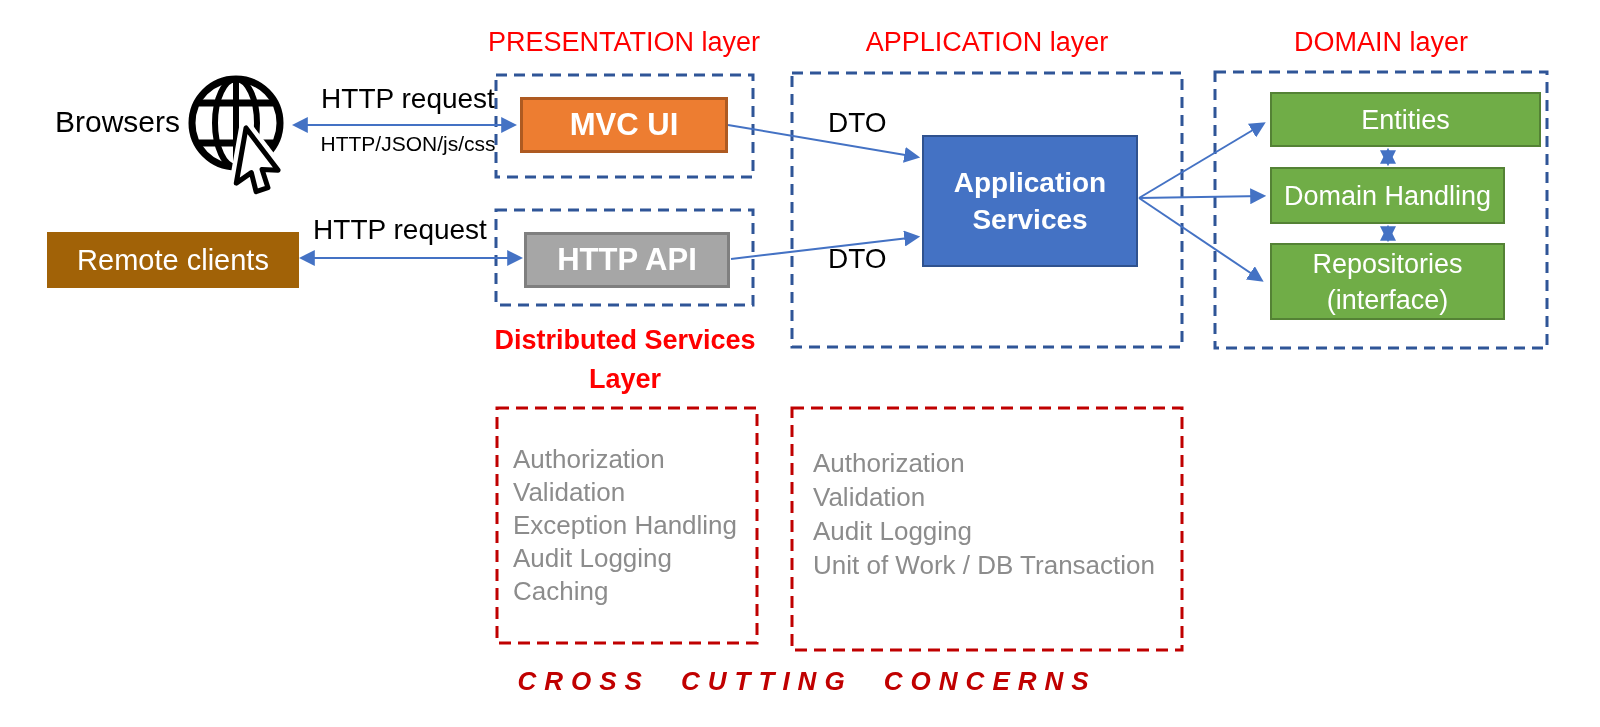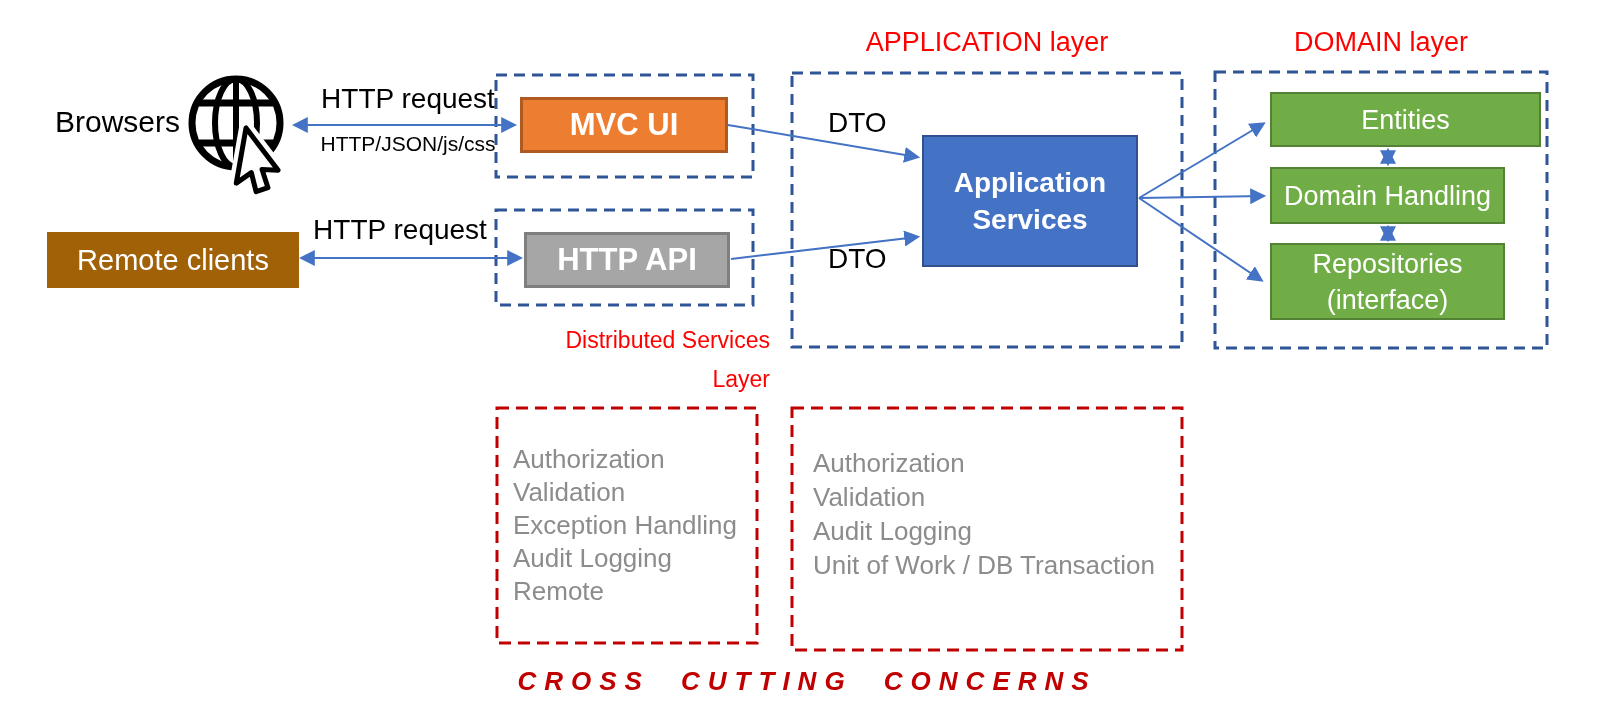--- a/index.html
+++ b/index.html
@@ -29,22 +29,22 @@
               font-size:29px;font-weight:400;}
 
   .browsers-label{left:55px;top:105px;font-size:30px;}
   .http1-top{left:300px;top:83px;width:216px;font-size:28px;}
   .http1-bottom{left:300px;top:132px;width:216px;font-size:21px;}
   .http2-top{left:305px;top:214px;width:190px;font-size:28px;}
   .http2-bottom{left:305px;top:270px;width:190px;font-size:24px;}
   .dto1{left:828px;top:107px;font-size:28px;font-weight:500;}
   .dto2{left:828px;top:243px;font-size:28px;font-weight:500;}
 
-  .dist-title{position:absolute;left:480px;top:321px;width:290px;text-align:right;
-              color:var(--title-red);font-size:23px;font-weight:400;line-height:39px;}
+  .dist-title{position:absolute;left:480px;top:321px;width:290px;text-align:center;
+              color:var(--title-red);font-size:27px;font-weight:700;line-height:39px;}
 
   .concern-list{position:absolute;color:var(--list-gray);font-size:26px;box-sizing:border-box;}
   .list-left{left:513px;top:408px;width:244px;padding-top:35px;}
   .list-left .list-line{line-height:33px;}
   .list-right{left:813px;top:408px;width:369px;padding-top:38px;}
   .list-right .list-line{line-height:34px;}
 
   .cross-footer{position:absolute;left:500px;top:666px;width:614px;text-align:center;
                 color:var(--dark-red);font-size:26px;font-style:italic;font-weight:600;
                 letter-spacing:8px;word-spacing:16px;white-space:nowrap;}
@@ -109,20 +109,21 @@
       <line x1="236" y1="79" x2="236" y2="167" class="globe-stroke" stroke-width="6"></line>
       <line x1="199" y1="103" x2="273" y2="103" class="globe-stroke" stroke-width="7"></line>
       <line x1="199" y1="143" x2="273" y2="143" class="globe-stroke" stroke-width="7"></line>
       <g transform="rotate(10 246 128)">
         <polygon points="246,128 246,184 259,171 267,189 278,183 269,166 285,164" fill="#ffffff" stroke="#ffffff" stroke-width="14" stroke-linejoin="round"></polygon>
         <polygon points="246,128 246,184 259,171 267,189 278,183 269,166 285,164" fill="#ffffff" stroke="#000000" stroke-width="5" stroke-linejoin="round"></polygon>
       </g>
     </g>
   </svg>
 
+  <div class="layer-title" style="left:474px;width:300px;">PRESENTATION layer</div>
   <div class="layer-title" style="left:792px;width:390px;">APPLICATION layer</div>
   <div class="layer-title" style="left:1215px;width:332px;">DOMAIN layer</div>
 
   <div class="black-label browsers-label">Browsers</div>
   <div class="solid-box box-remote">Remote clients</div>
 
   <div class="black-label http1-top">HTTP request</div>
   <div class="black-label http1-bottom">HTTP/JSON/js/css</div>
   <div class="black-label http2-top">HTTP request</div>
   <div class="black-label dto1">DTO</div>
@@ -138,21 +139,21 @@
   <div class="dist-title">
     <div>Distributed Services</div>
     <div>Layer</div>
   </div>
 
   <div class="concern-list list-left">
       <div class="list-line">Authorization</div>
       <div class="list-line">Validation</div>
       <div class="list-line">Exception Handling</div>
       <div class="list-line">Audit Logging</div>
-      <div class="list-line">Remote</div>
+      <div class="list-line">Caching</div>
     </div>
   <div class="concern-list list-right">
       <div class="list-line">Authorization</div>
       <div class="list-line">Validation</div>
       <div class="list-line">Audit Logging</div>
       <div class="list-line">Unit of Work / DB Transaction</div>
     </div>
 
   <div class="cross-footer">CROSS CUTTING CONCERNS</div>
 

